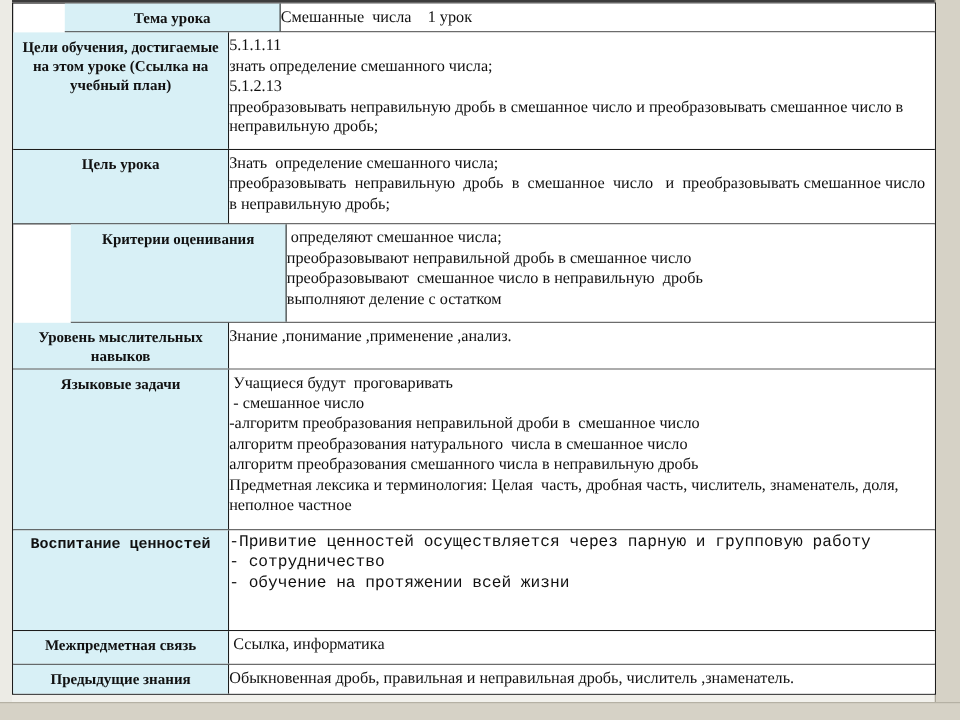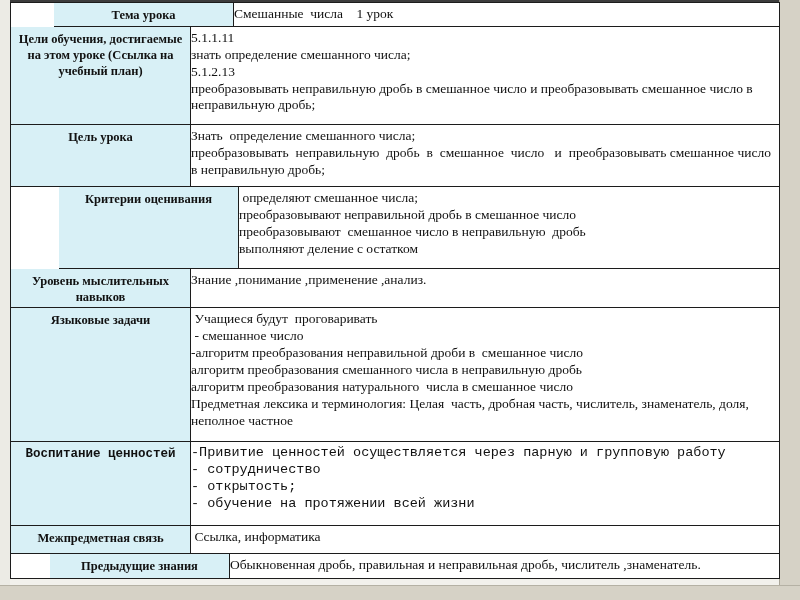--- a/index.html
+++ b/index.html
@@ -14,21 +14,21 @@
   .frame-left{position:absolute;left:0;top:0;width:10px;height:100%;background:#ecebe5;}
   .frame-right{position:absolute;right:0;top:0;width:20px;height:100%;background:#d6d2c6;border-left:1px solid #a9a598;}
   .frame-bottom{position:absolute;left:0;bottom:0;width:100%;height:14px;background:#d6d2c6;border-top:1px solid #b5b1a4;}
 
   .table{
     position:absolute;left:10px;top:2px;width:770px;
     border:1px solid #1c1c1c;background:#fff;
     box-sizing:border-box;
   }
   .row{display:flex;border-bottom:1px solid #1c1c1c;box-sizing:border-box;}
-  .row:last-child{border-bottom:none;margin-left:39px;}
+  .row:last-child{border-bottom:none;}
   .hcell{
     width:180px;flex:0 0 180px;box-sizing:border-box;
     background:#d8f0f6;border-right:1px solid #1c1c1c;
     font-weight:bold;font-size:12.5px;line-height:1.3;
     text-align:center;padding:4px 6px 2px 6px;
   }
   .ccell{
     flex:1;box-sizing:border-box;background:#fff;
     font-size:13.5px;line-height:1.25;
     padding:3px 8px 3px 0;
@@ -96,32 +96,31 @@
       <div class="line">Знание ,понимание ,применение ,анализ.</div>
     </div>
   </div>
 
   <div class="row r5">
     <div class="hcell">Языковые задачи</div>
     <div class="ccell">
       <div class="line"> Учащиеся будут  проговаривать</div>
       <div class="line"> - смешанное число</div>
       <div class="line">-алгоритм преобразования неправильной дроби в  смешанное число</div>
+      <div class="line">алгоритм преобразования натурального  числа в смешанное число</div>
       <div class="line">алгоритм преобразования смешанного числа в неправильную дробь</div>
-      <div class="line">алгоритм преобразования натурального  числа в смешанное число</div>
       <div class="line">Предметная лексика и терминология: Целая  часть, дробная часть, числитель, знаменатель, доля, неполное частное</div>
     </div>
   </div>
 
   <div class="row r6">
     <div class="hcell">Воспитание ценностей</div>
     <div class="ccell">
       <div class="line">-Привитие ценностей осуществляется через парную и групповую работу</div>
       <div class="line">- сотрудничество</div>
-      <div class="line">- открытость;</div>
       <div class="line">- обучение на протяжении всей жизни</div>
     </div>
   </div>
 
   <div class="row r7">
     <div class="hcell">Межпредметная связь</div>
     <div class="ccell">
       <div class="line"> Ссылка, информатика</div>
     </div>
   </div>

